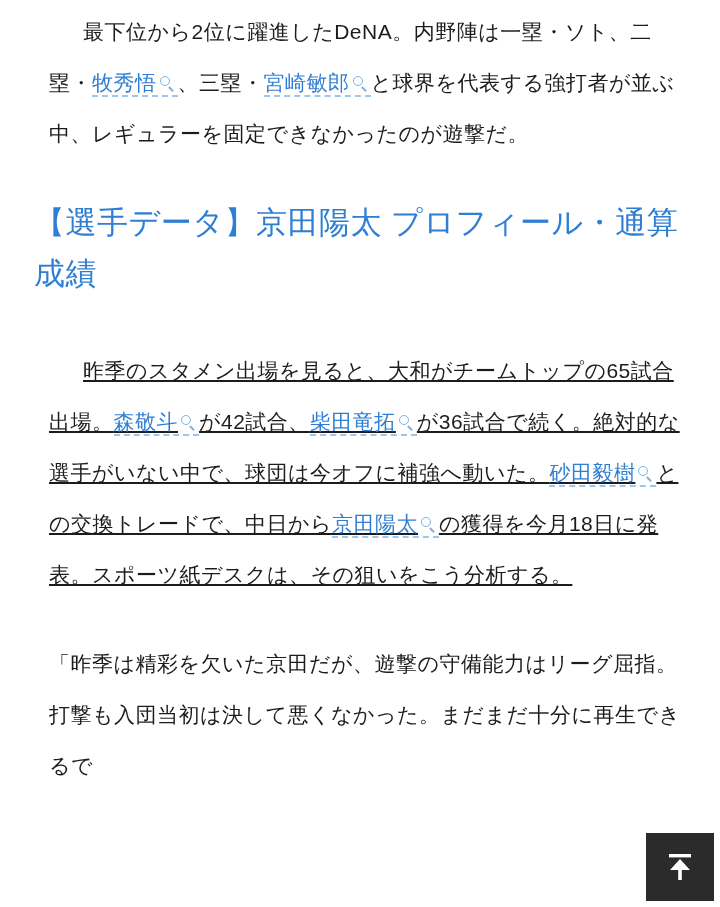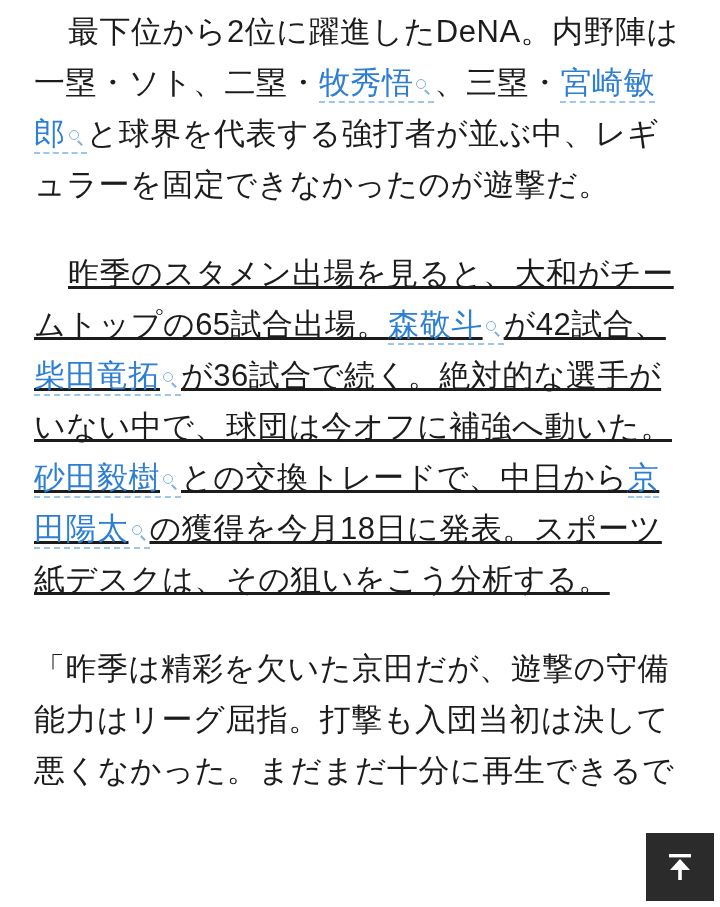--- a/index.html
+++ b/index.html
@@ -14,23 +14,23 @@
     color: #222222;
     overflow: hidden;
     position: relative;
   }
   .article {
     padding: 0 34px;
     box-sizing: border-box;
     width: 720px;
   }
   p.para {
-    font-size: 31px;
+    font-size: 21px;
     line-height: 51px;
-    margin: 0 0 38px 0;
+    margin: 0 0 38px 15px;
     letter-spacing: 0.5px;
     word-break: break-all;
     color: #1c1c1c;
   }
   p.para.first {
     margin-top: 6px;
     text-indent: 34px;
   }
   p.para.indent {
     text-indent: 34px;
@@ -100,20 +100,21 @@
     display: block;
   }
 </style>
 </head>
 <body>
 
 <div class="article">
 
   <p class="para first"><span>最下位から2位に躍進したDeNA。内野陣は一塁・ソト、二塁・</span><span class="kw"><span>牧秀悟</span><span class="mag"></span></span><span>、三塁・</span><span class="kw"><span>宮崎敏郎</span><span class="mag"></span></span><span>と球界を代表する強打者が並ぶ中、レギュラーを固定できなかったのが遊撃だ。</span></p>
 
+  <p class="link-head">【選手データ】京田陽太 プロフィール・通算成績</p>
 
   <p class="para indent"><span>昨季のスタメン出場を見ると、大和がチームトップの65試合出場。</span><span class="kw"><span>森敬斗</span><span class="mag"></span></span><span>が42試合、</span><span class="kw"><span>柴田竜拓</span><span class="mag"></span></span><span>が36試合で続く。絶対的な選手がいない中で、球団は今オフに補強へ動いた。</span><span class="kw"><span>砂田毅樹</span><span class="mag"></span></span><span>との交換トレードで、中日から</span><span class="kw"><span>京田陽太</span><span class="mag"></span></span><span>の獲得を今月18日に発表。スポーツ紙デスクは、その狙いをこう分析する。</span></p>
 
   <p class="para">「昨季は精彩を欠いた京田だが、遊撃の守備能力はリーグ屈指。打撃も入団当初は決して悪くなかった。まだまだ十分に再生できるで</p>
 
 </div>
 
 <div class="to-top">
   <svg width="40" height="40" viewBox="0 0 40 40">
     <rect x="9" y="7" width="22" height="3.4" fill="#ffffff"></rect>

